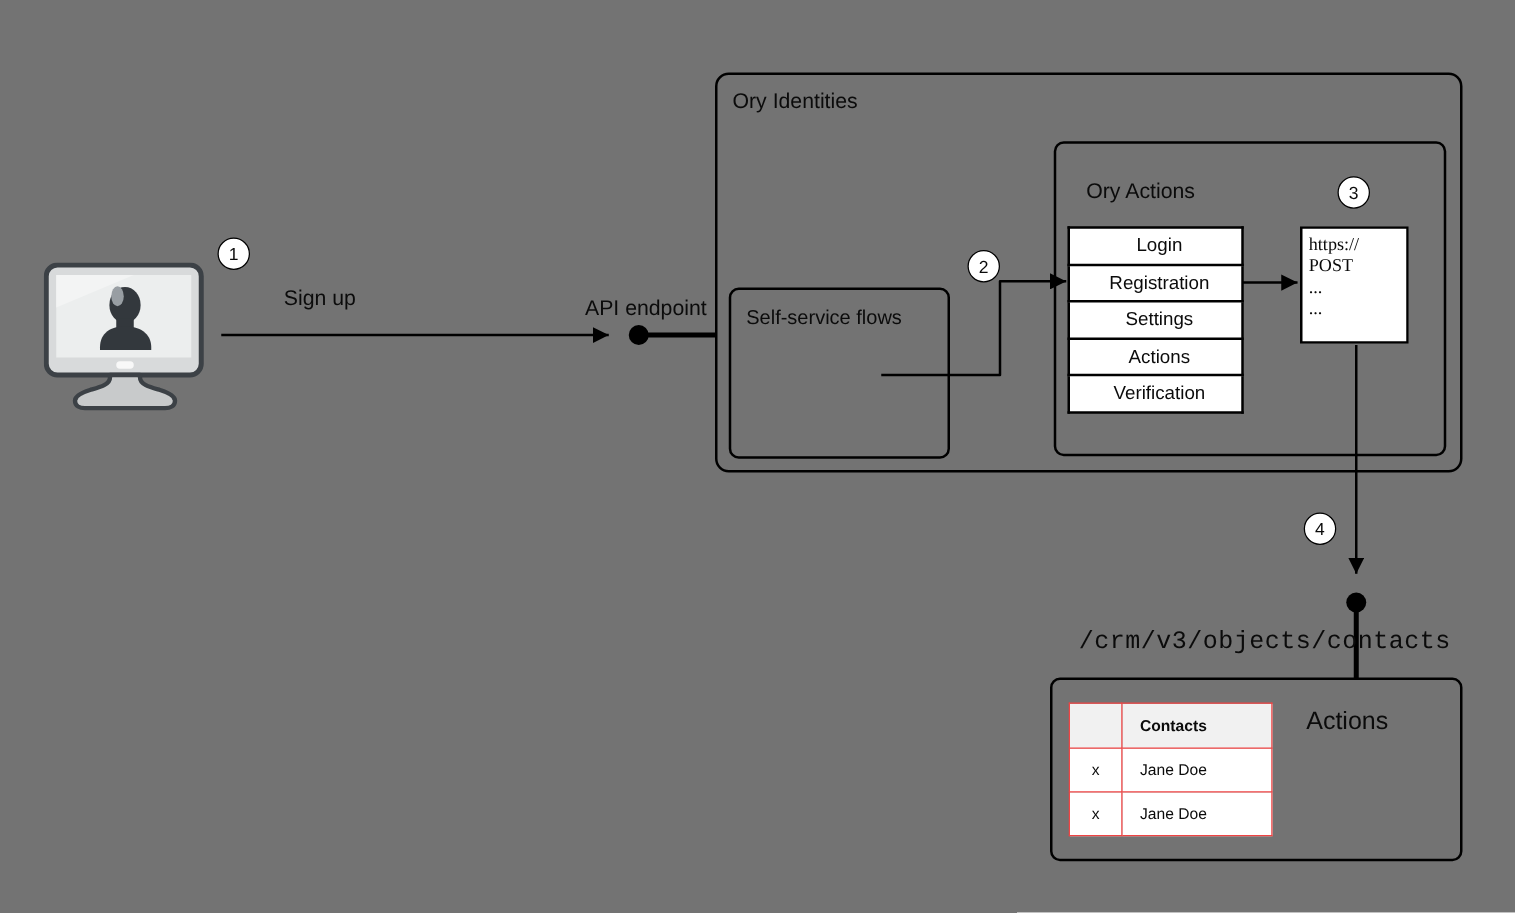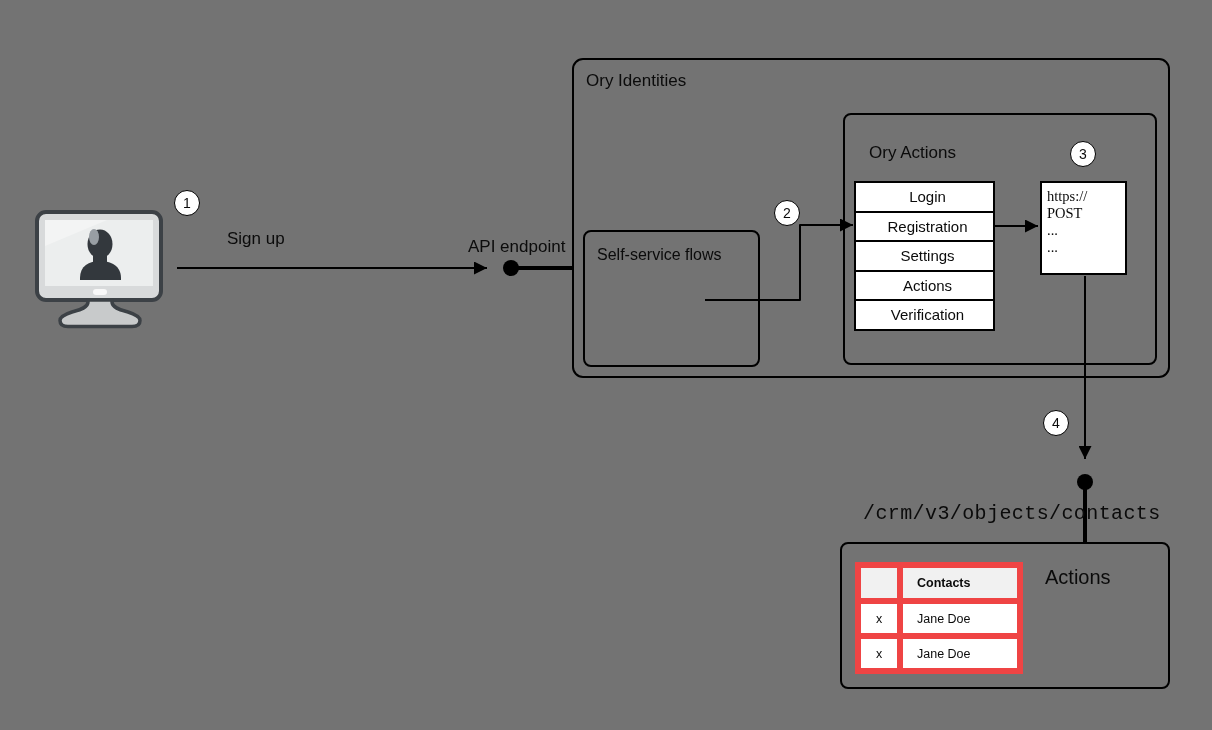--- a/index.html
+++ b/index.html
@@ -55,21 +55,21 @@
     padding: 5px 0 0 5px;
     font-family: Liberation Serif, serif;
     font-size: 14.5px; line-height: 17px;
     background: #fff;
     overflow: hidden;
   }
 
   
   .contacts-table { position: absolute; left: 855px; top: 562px; border-collapse: collapse; font-size: 12.5px; }
   .contacts-table th, .contacts-table td {
-    border: 6px solid #ef4444;
+    border: 1px solid #ef4444;
     box-sizing: border-box;
     background: #ffffff;
     font-weight: normal;
     text-align: left;
   }
   .contacts-table th { background: #f1f1f1; font-weight: bold; height: 36px; }
   .contacts-table td { height: 35px; }
   .contacts-table .c1 { width: 42px; text-align: center; }
   .contacts-table .c2 { width: 120px; padding-left: 14px; }
 

